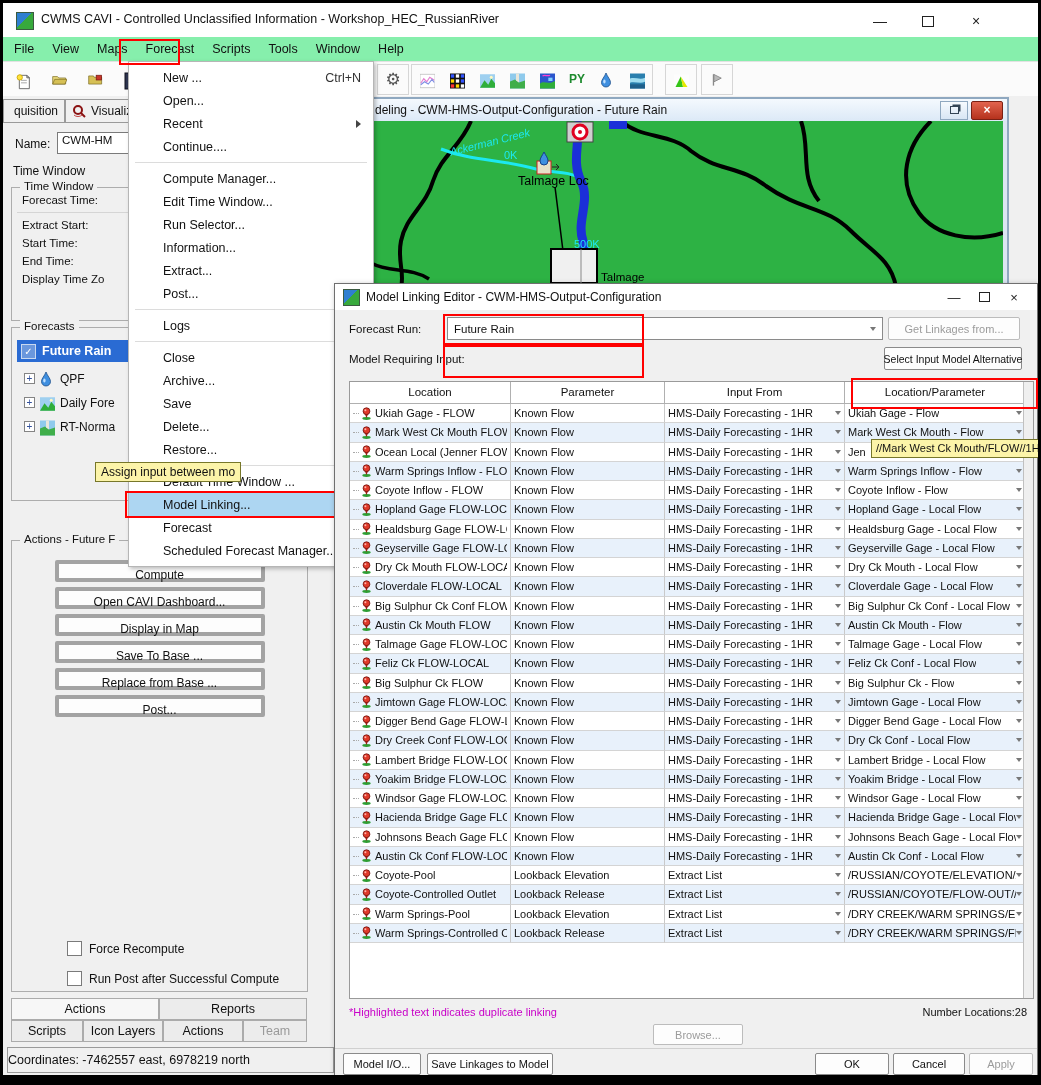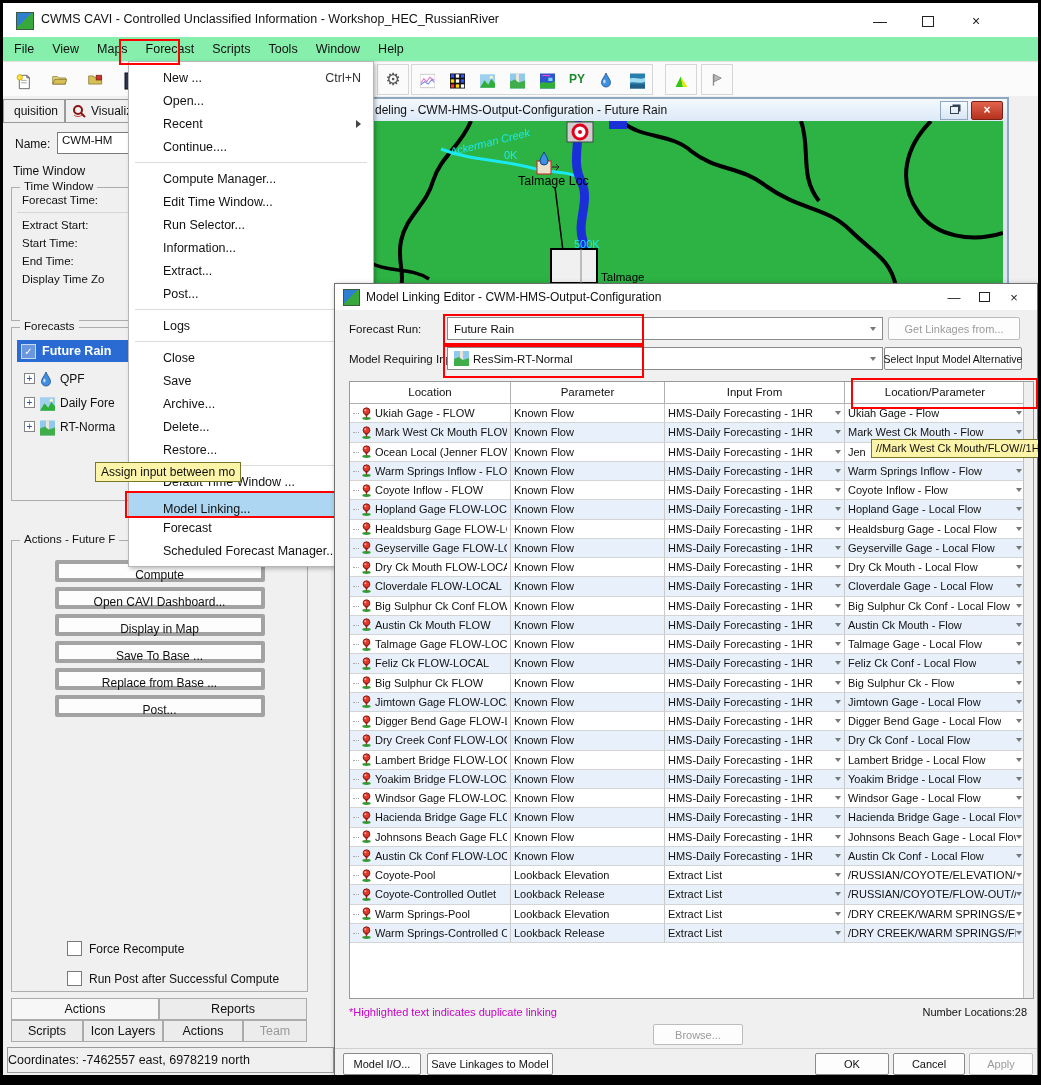--- a/index.html
+++ b/index.html
@@ -75,21 +75,21 @@
   
   #menu-pop{left:125px;top:58px;width:246px;z-index:20;background:#fff;border:1px solid #b6b6b6;
     box-shadow:2px 2px 4px rgba(0,0,0,.25);padding:4px 0;box-sizing:border-box;}
   .menu-item{height:23px;padding:0 12px 0 34px;font-size:12.5px;display:flex;align-items:center;white-space:nowrap;}
   .mi-accel{margin-left:auto;color:#333;}
   .mi-sub{margin-left:auto;width:0;height:0;border-top:4px solid transparent;border-bottom:4px solid transparent;
     border-left:5px solid #444;}
   .menu-sep{height:9px;display:flex;align-items:center;}
   .menu-sep::after{content:'';flex:1;border-top:1px solid #dcdcdc;margin:0 6px;}
   .mi-hl{background:#add6f2;}
-  .mi-redbox{position:relative;align-items:flex-end;}
+  .mi-redbox{position:relative;}
   .mi-redbox::after{content:'';position:absolute;left:-4px;right:-4px;top:-2px;bottom:-2px;
     border:2.5px solid #f00;pointer-events:none;}
   #menu-tip{left:92px;top:459px;height:16px;background:#fcf4a9;border:1px solid #77772a;
     font-size:12px;line-height:16px;padding:1px 5px;white-space:nowrap;z-index:21;}
   
   #dialog{left:331px;top:280px;width:704px;height:794px;background:#f0f0f0;border:1px solid #6f6f6f;
     z-index:30;box-shadow:2px 2px 6px rgba(0,0,0,.35);box-sizing:border-box;}
   #dlg-title{height:26px;background:#fff;display:flex;align-items:center;padding:0 8px;font-size:12px;gap:6px;}
   #dlg-icon{width:15px;height:15px;border:1px solid #3a5a40;
     background:linear-gradient(135deg,#2f7fd0 0 45%,#37a93c 45% 100%);}
@@ -484,24 +484,24 @@
       </div>
       <div class="menu-sep"></div>
       <div class="menu-item">
         <span>Logs</span>
       </div>
       <div class="menu-sep"></div>
       <div class="menu-item">
         <span>Close</span>
       </div>
       <div class="menu-item">
+        <span>Archive...</span>
+      </div>
+      <div class="menu-item">
         <span>Save</span>
-      </div>
-      <div class="menu-item">
-        <span>Archive...</span>
       </div>
       <div class="menu-item">
         <span>Delete...</span>
       </div>
       <div class="menu-item">
         <span>Restore...</span>
       </div>
       <div class="menu-sep"></div>
       <div class="menu-item">
         <span>Default Time Window ...</span>
@@ -530,31 +530,20 @@
     </div>
 
     <div class="abs dlg-label" style="left:14px;top:39px;">Forecast Run:</div>
     <div class="abs combo" style="left:112px;top:33px;width:436px;">
       <span class="ctext">Future Rain</span>
       <span class="chev"></span>
     </div>
     <div class="abs btn disabled" style="left:553px;top:33px;width:132px;height:23px;">Get Linkages from...</div>
 
     <div class="abs dlg-label" style="left:14px;top:69px;">Model Requiring Input:</div>
-    <div class="abs combo" style="left:112px;top:63px;width:436px;">
-      <span class="t-icon">
-          <svg width="15" height="15" viewBox="0 0 15 15">
-            <rect width="15" height="15" fill="#8fcaec"></rect>
-            <path d="M0 15 L0 8 L5 6 L9 9 L15 7 L15 15 Z" fill="#3fae4a"></path>
-            <path d="M6 0 L9 0 L9 9 L6 7 Z" fill="#e8e6da"></path>
-          </svg>
-        </span>
-      <span class="ctext">ResSim-RT-Normal</span>
-      <span class="chev"></span>
-    </div>
     <div class="abs btn" style="left:549px;top:63px;width:138px;height:23px;font-size:10.5px;">Select Input Model Alternative</div>
 
     <div class="abs redbox" id="rb-run"></div>
     <div class="abs redbox" id="rb-model"></div>
 
     <div class="abs" id="tbl">
       <div id="thead">
           <div class="th">Location</div>
           <div class="th">Parameter</div>
           <div class="th">Input From</div>

